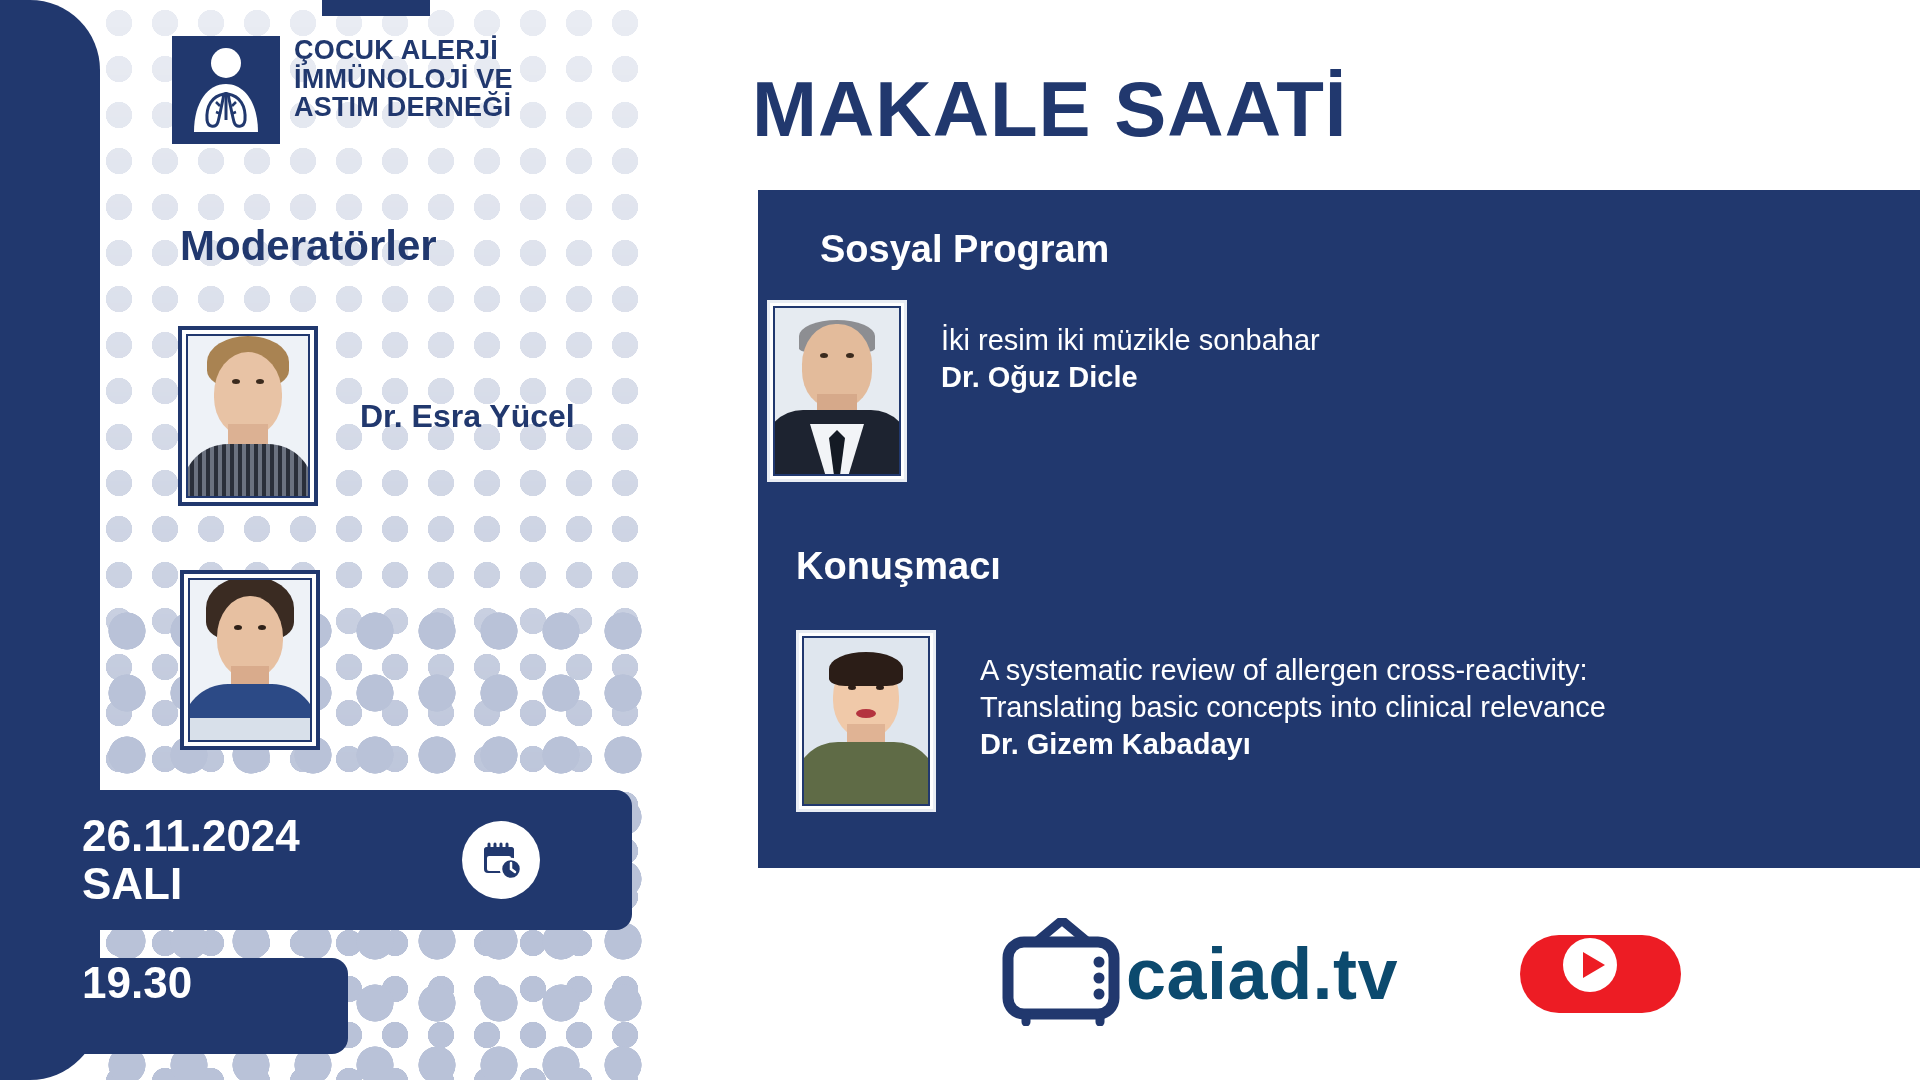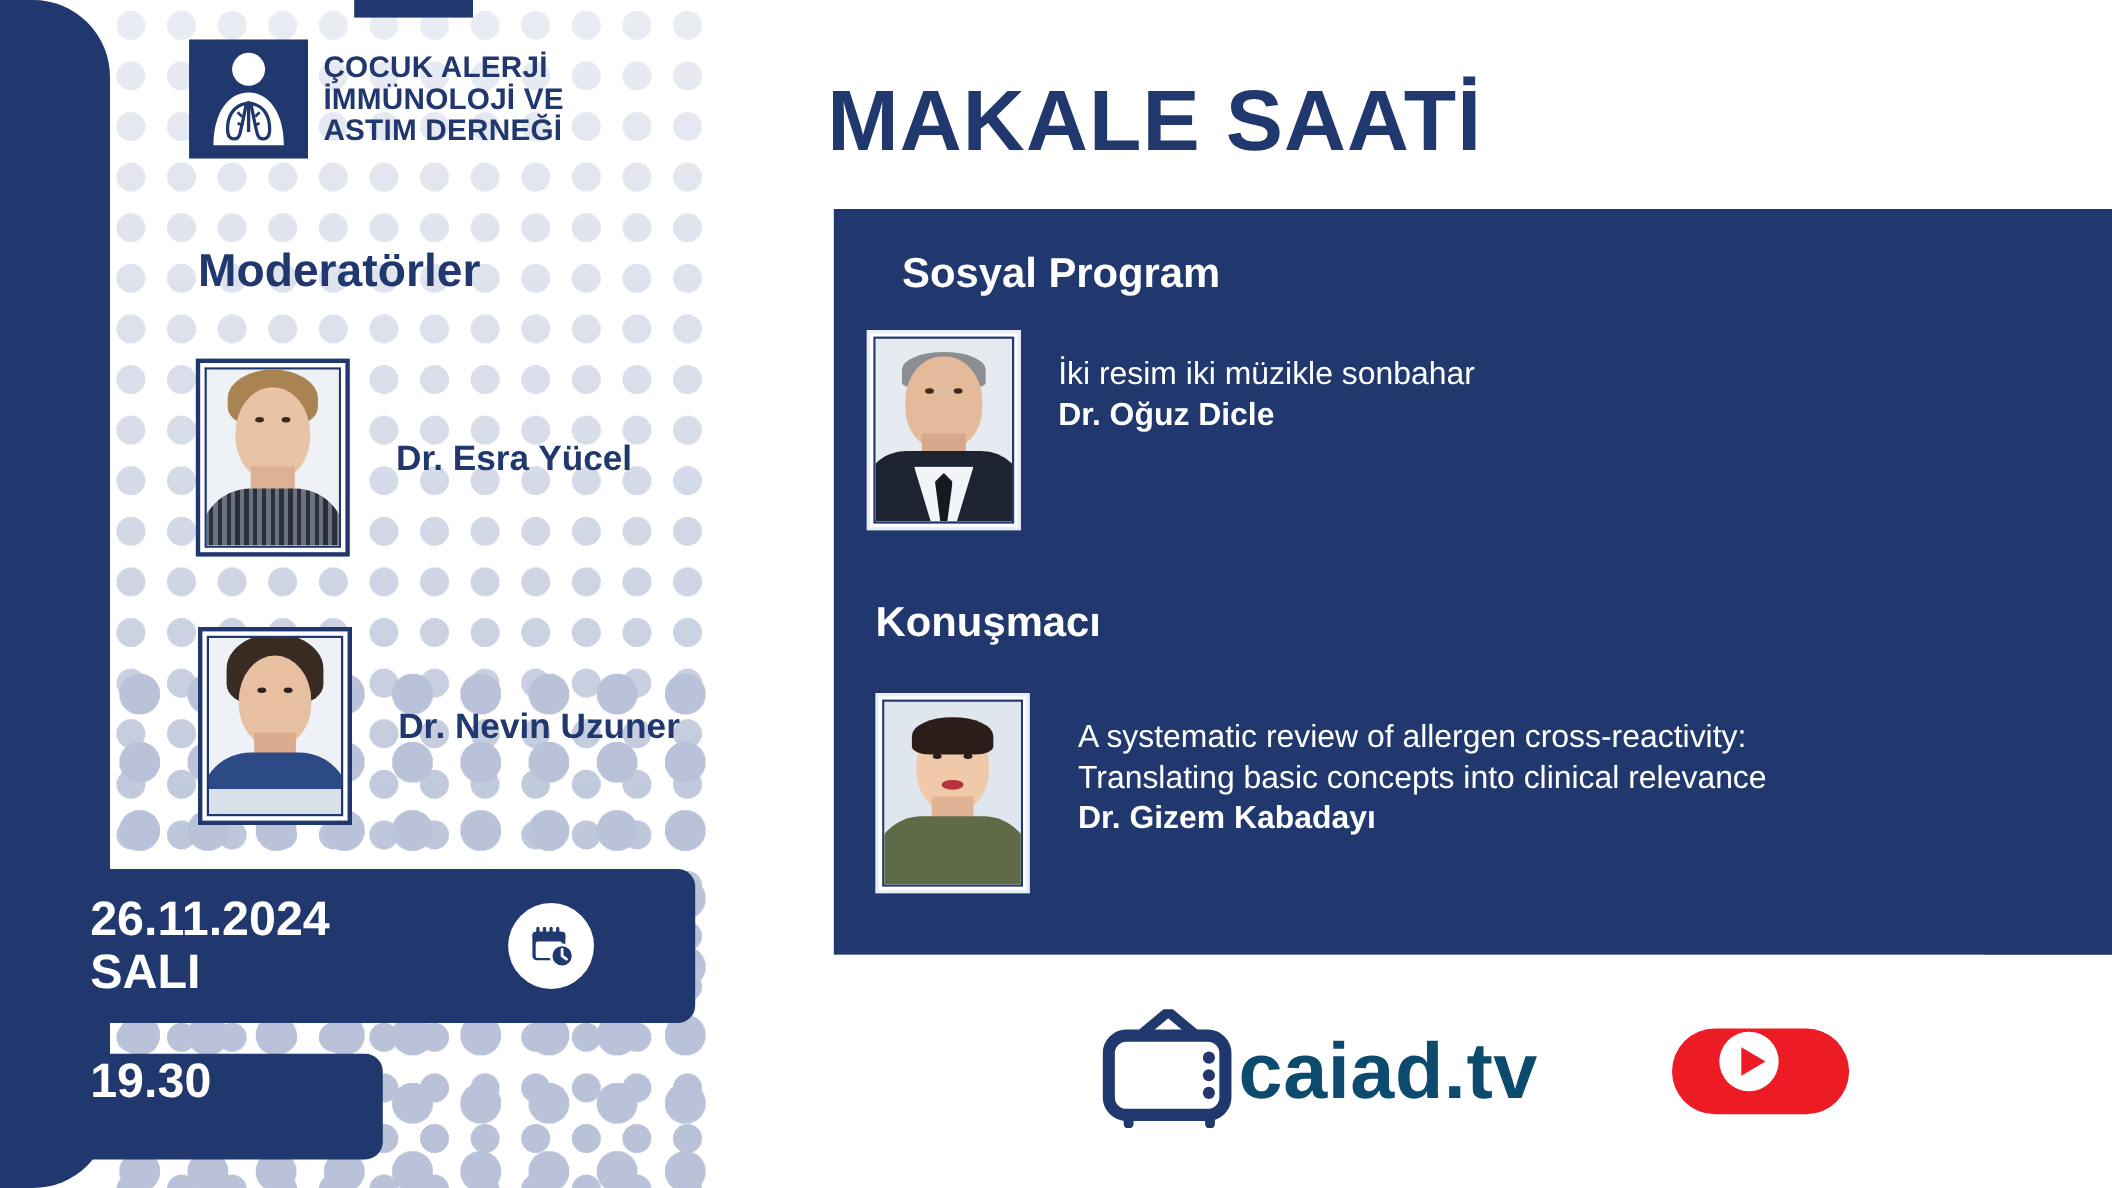--- a/index.html
+++ b/index.html
@@ -67,21 +67,21 @@
     background: #21386e;
     z-index: 3;
   }
 
   
   .logo-block {
     position: absolute;
     left: 172px;
     top: 36px;
     display: flex;
-    align-items: center;
+    align-items: flex-start;
     gap: 14px;
     z-index: 6;
   }
   .logo-mark {
     width: 108px;
     height: 108px;
     background: #21386e;
     flex: 0 0 auto;
   }
   .logo-text {
@@ -213,21 +213,21 @@
   .panel-h.sosyal { left: 796px; top: 228px; margin-left: 24px; }
   .panel-h.konusmaci { left: 796px; top: 545px; }
 
   .entry {
     position: absolute;
     display: flex;
     align-items: flex-start;
     gap: 44px;
     z-index: 7;
   }
-  .entry.e1 { left: 788px; top: 300px; gap: 34px; }
+  .entry.e1 { left: 767px; top: 300px; gap: 34px; }
   .entry.e2 { left: 796px; top: 630px; }
 
   .entry-photo {
     width: 140px;
     height: 182px;
     border: 3px solid #e9edf4;
     background: #fff;
     padding: 3px;
     flex: 0 0 auto;
   }
@@ -406,21 +406,20 @@
           <div class="bg"></div>
             <div class="hair"></div>
             <div class="head"></div>
           <div class="eye l"></div>
             <div class="eye r"></div>
           <div class="neck"></div>
             <div class="body"></div>
         </div>
       </div>
     </div>
-    <div class="mod-name">Dr. Nevin Uzuner</div>
   </div>
 
   <div class="panel"></div>
 
   <div class="panel-h sosyal">Sosyal Program</div>
 
   <div class="entry e1">
     <div class="entry-photo">
       <div class="photo-inner">
         <div class="face f-oguz">

